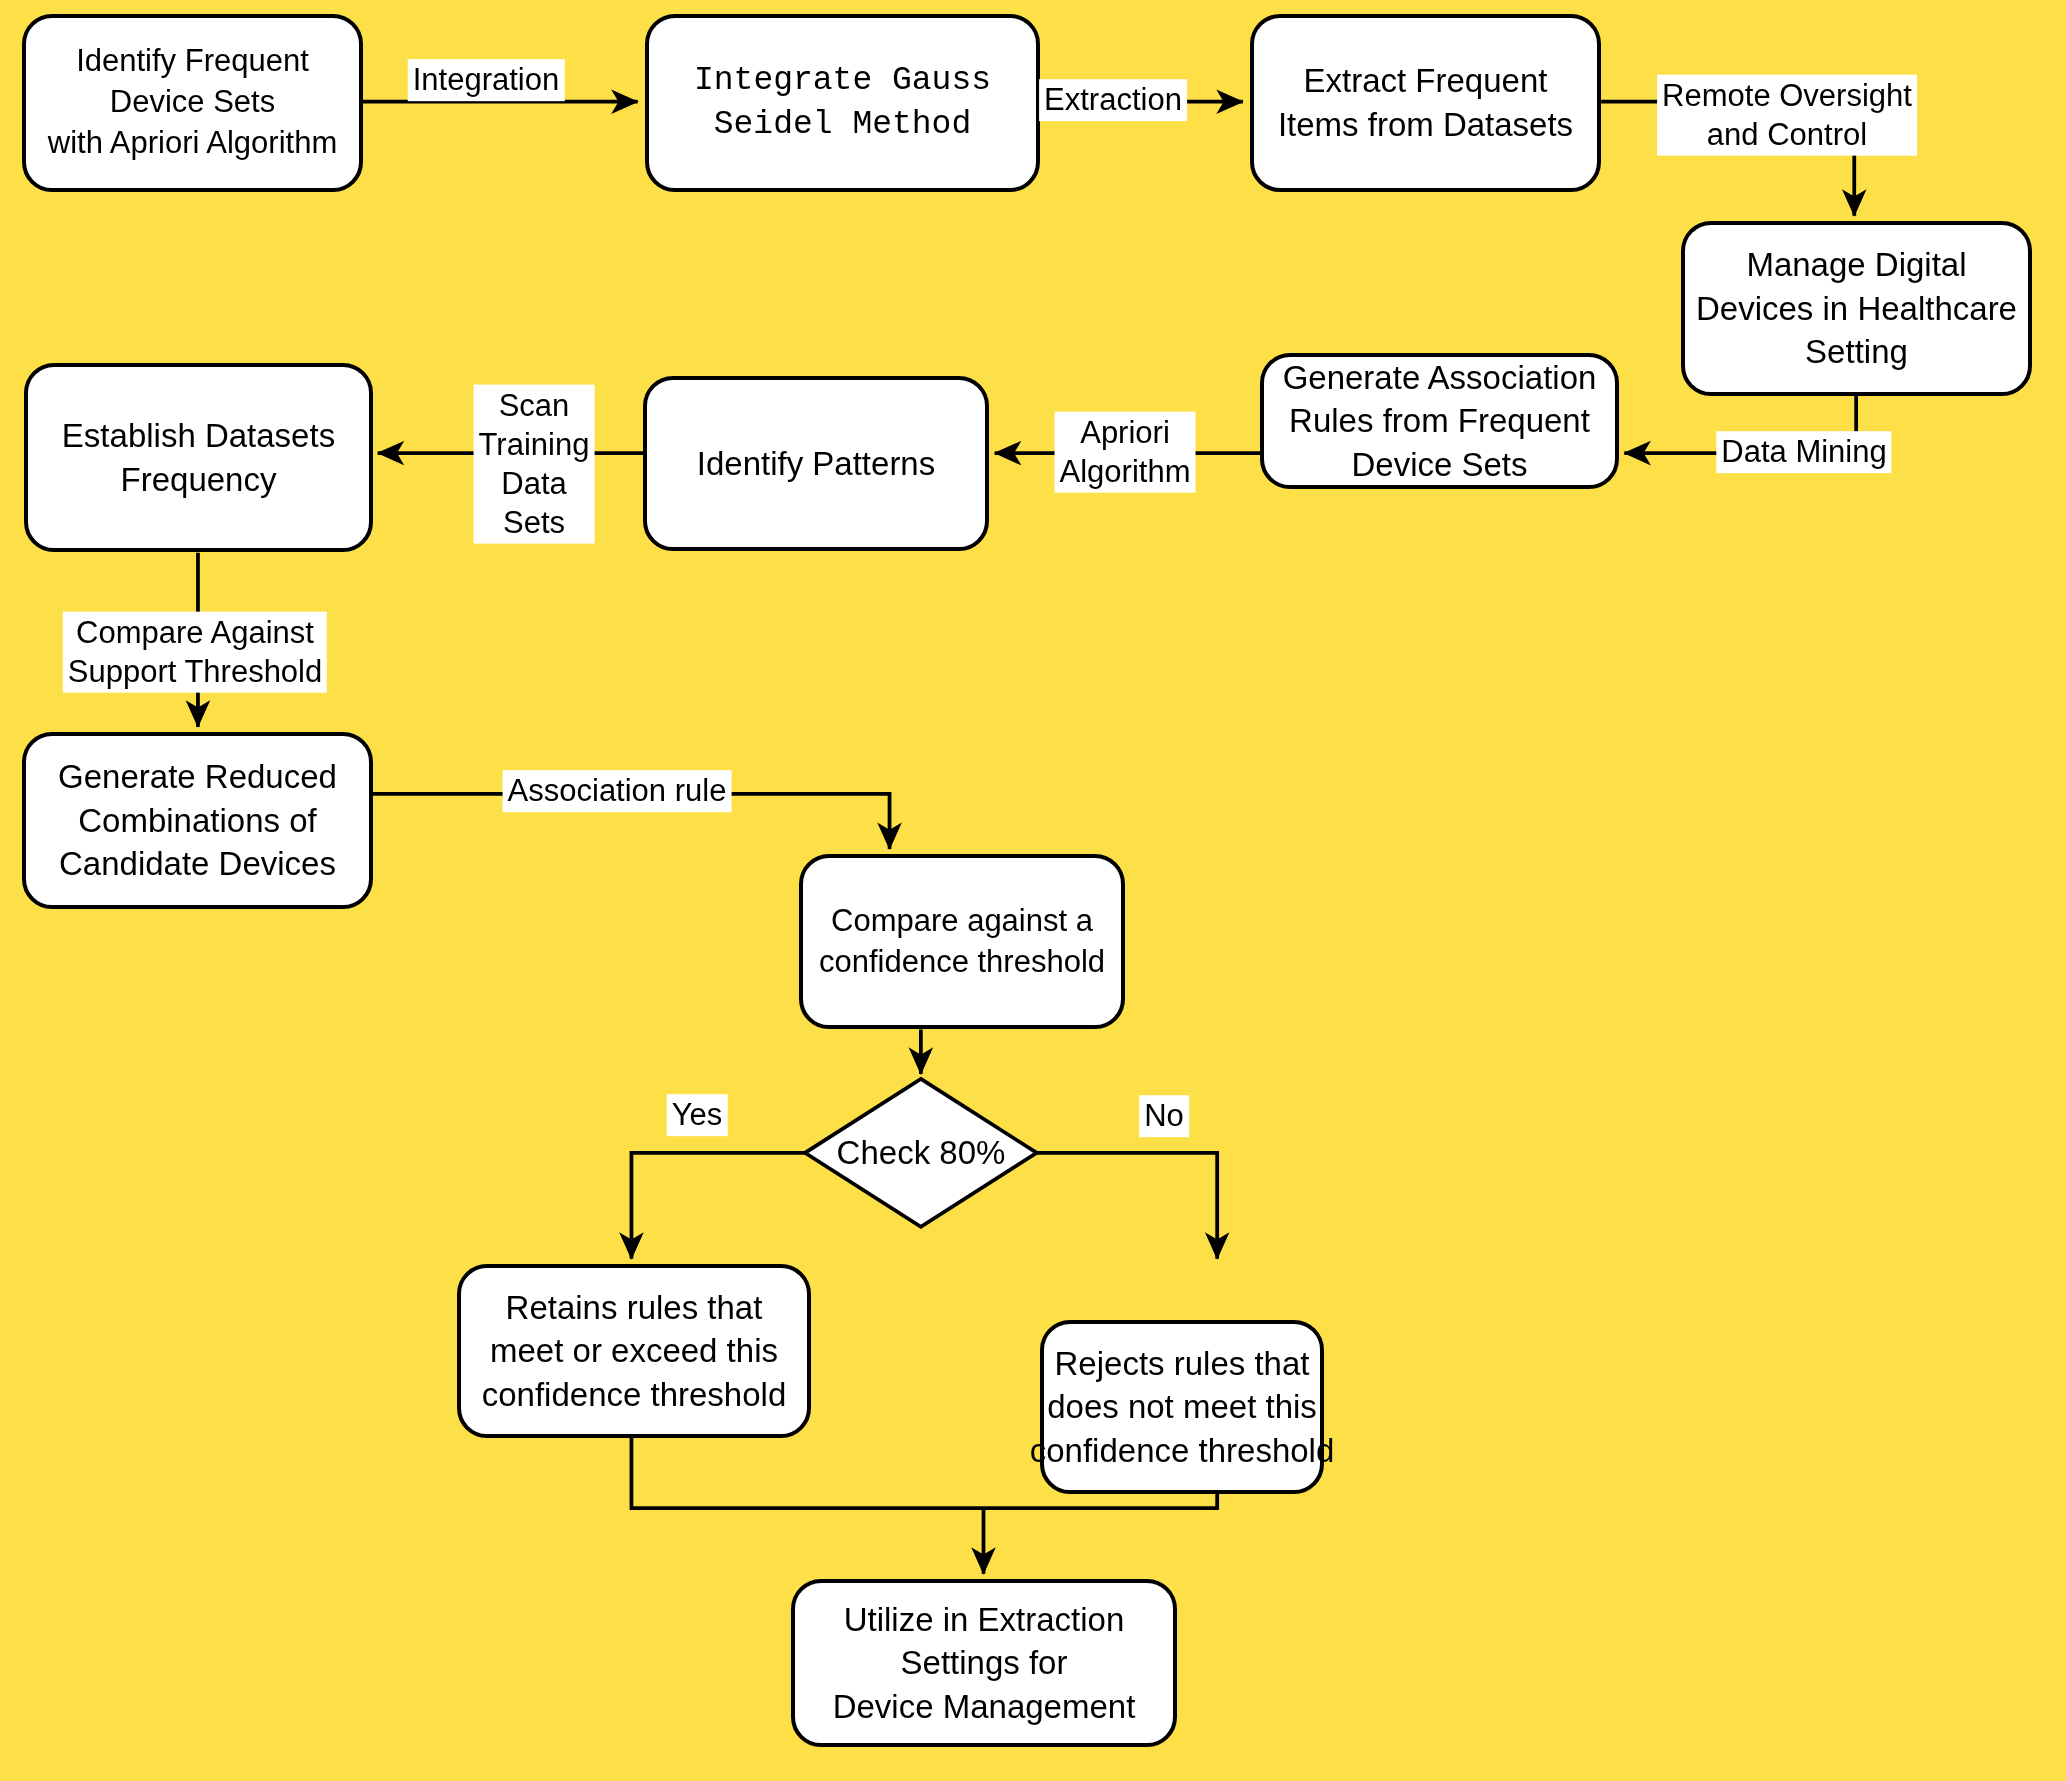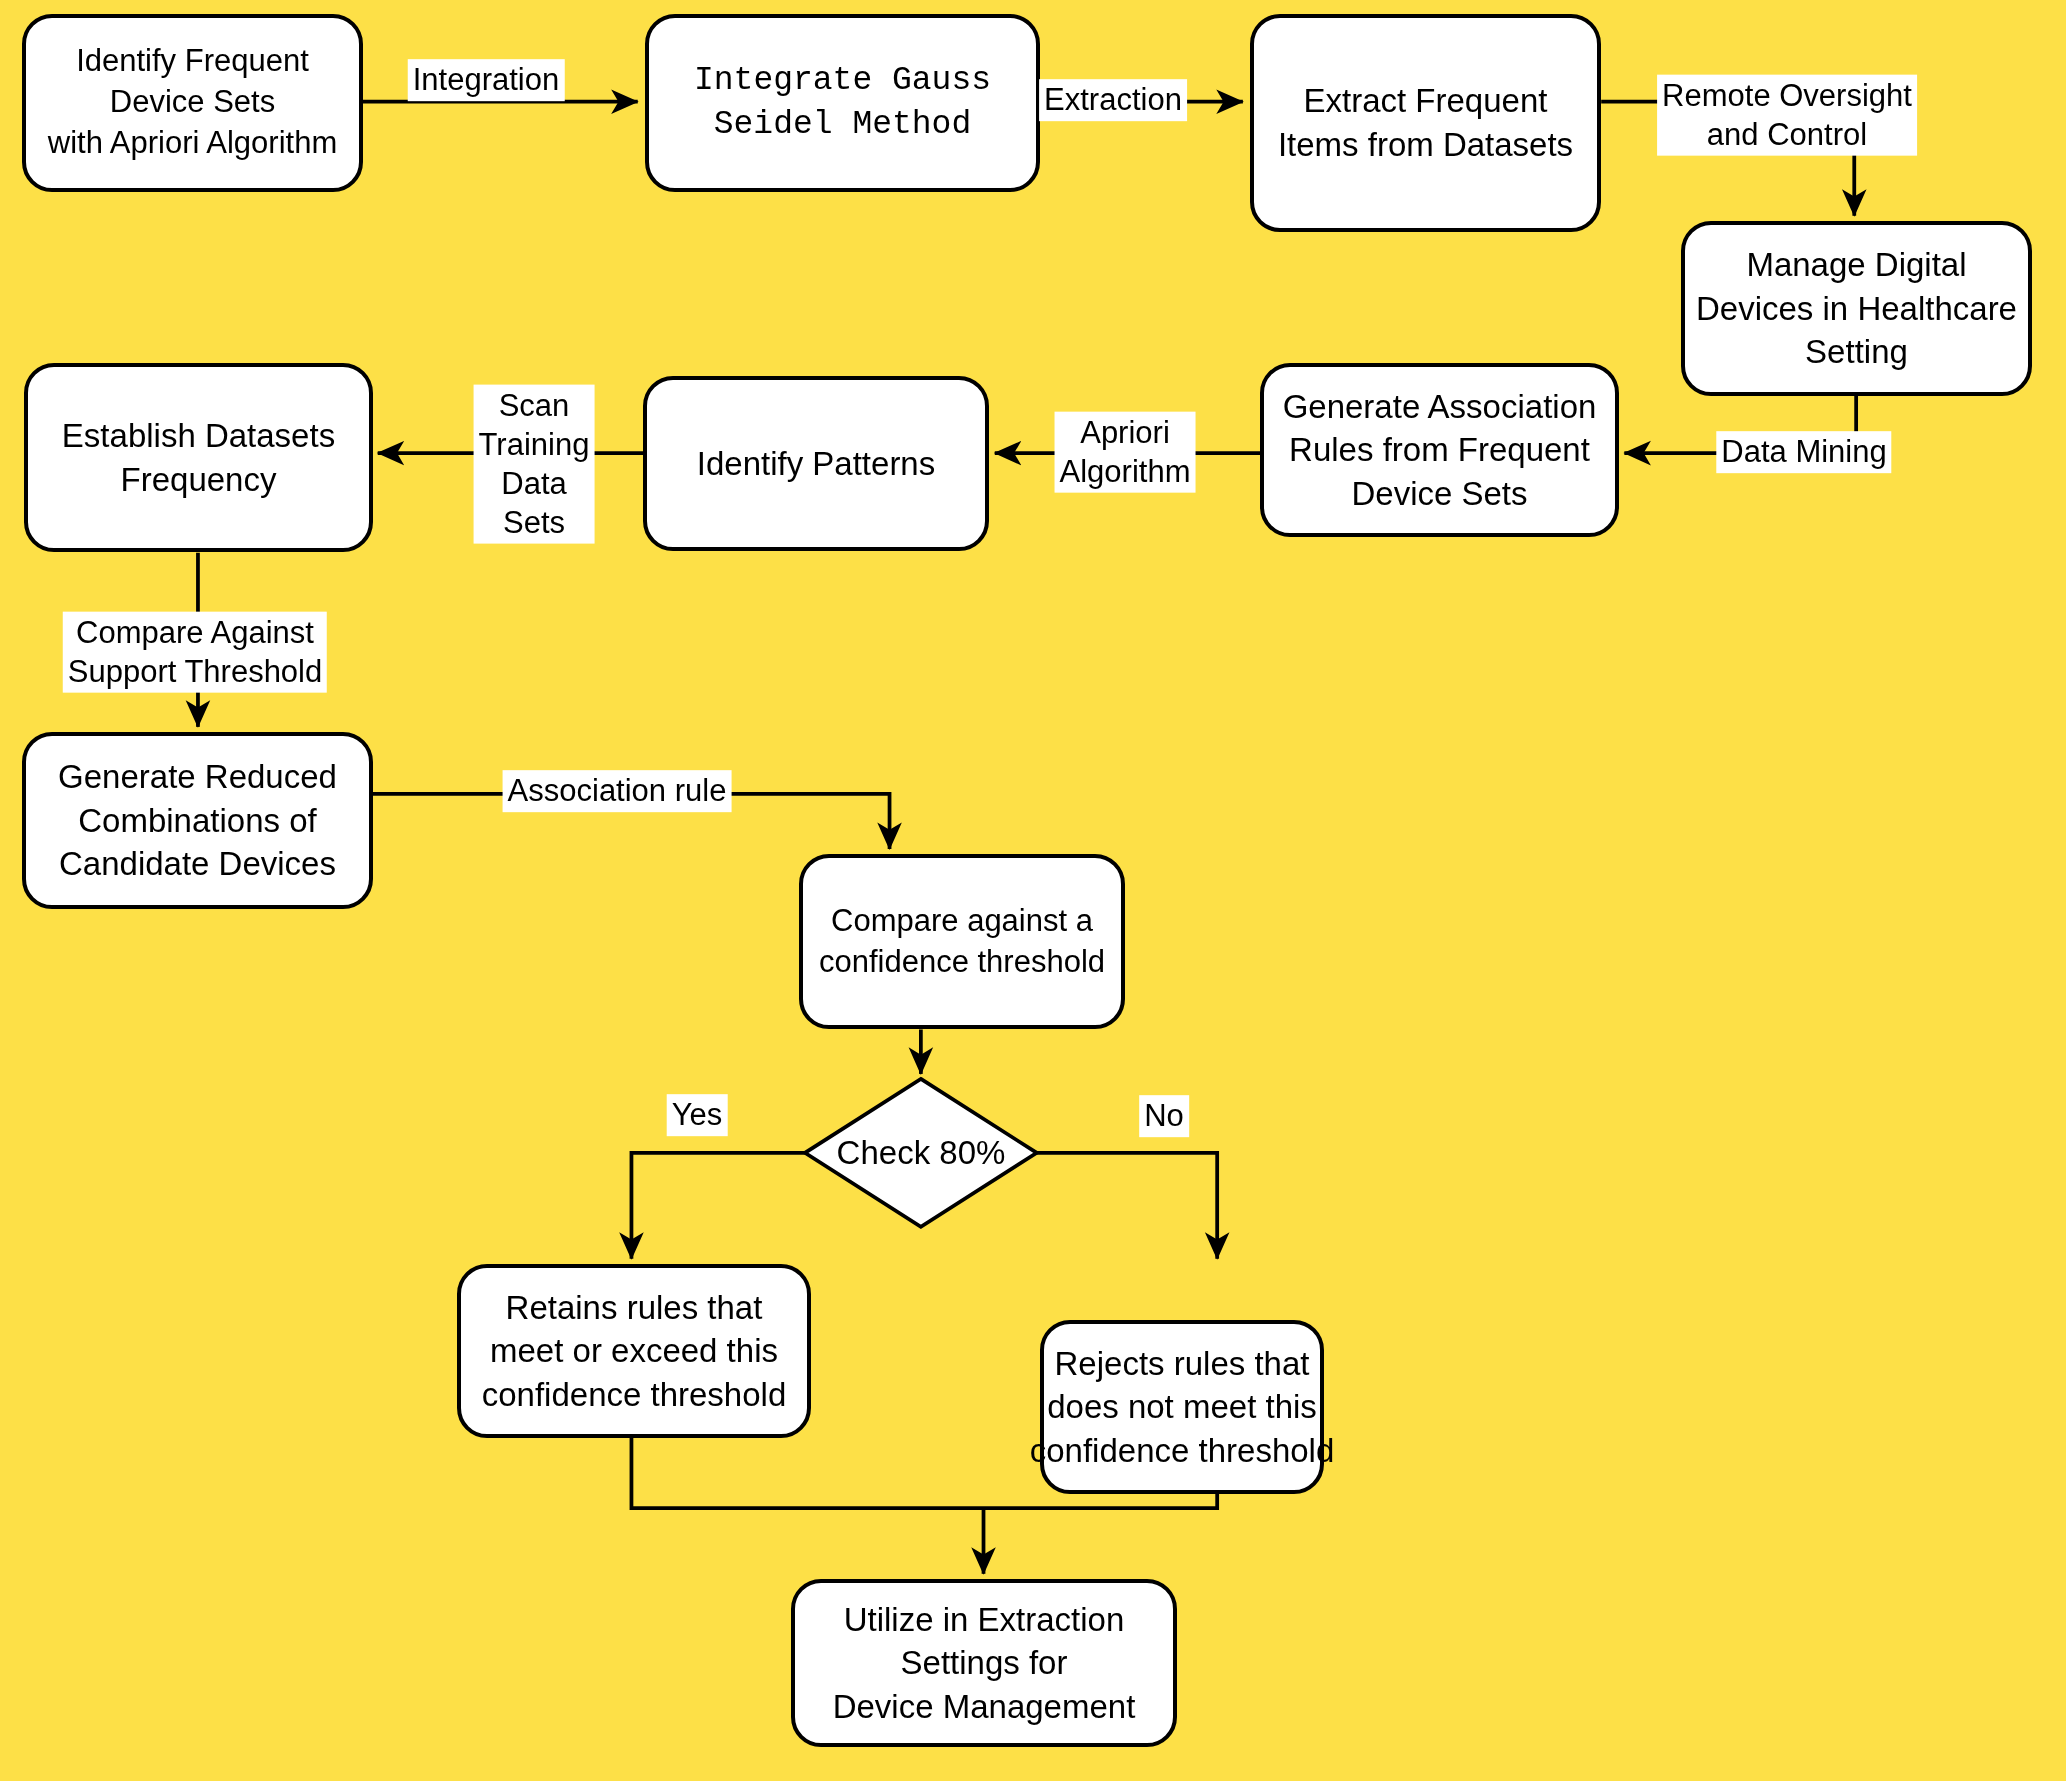--- a/index.html
+++ b/index.html
@@ -79,28 +79,28 @@
     </g>
   </svg>
 
   <div class="node small" style="left:22px; top:13.8px; width:341px; height:178px;">Identify Frequent
 Device Sets
 with Apriori Algorithm</div>
 
   <div class="node" style="left:645px; top:13.8px; width:395px; height:178px;font-family:Liberation Mono, monospace;">Integrate Gauss
 Seidel Method</div>
 
-  <div class="node" style="left:1250px; top:13.8px; width:351px; height:218px;">Extract Frequent
+  <div class="node" style="left:1250px; top:13.8px; width:351px; height:178px;">Extract Frequent
 Items from Datasets</div>
 
   <div class="node" style="left:1681px; top:221px; width:351px; height:175px;">Manage Digital
 Devices in Healthcare
 Setting</div>
 
-  <div class="node" style="left:1260px; top:363px; width:359px; height:174px;">Generate Association
+  <div class="node" style="left:1260px; top:353px; width:359px; height:136px;">Generate Association
 Rules from Frequent
 Device Sets</div>
 
   <div class="node" style="left:643px; top:376px; width:346px; height:175px;">Identify Patterns</div>
 
   <div class="node" style="left:24px; top:363px; width:349px; height:189px;">Establish Datasets
 Frequency</div>
 
   <div class="node" style="left:22px; top:732px; width:351px; height:177px;">Generate Reduced
 Combinations of

